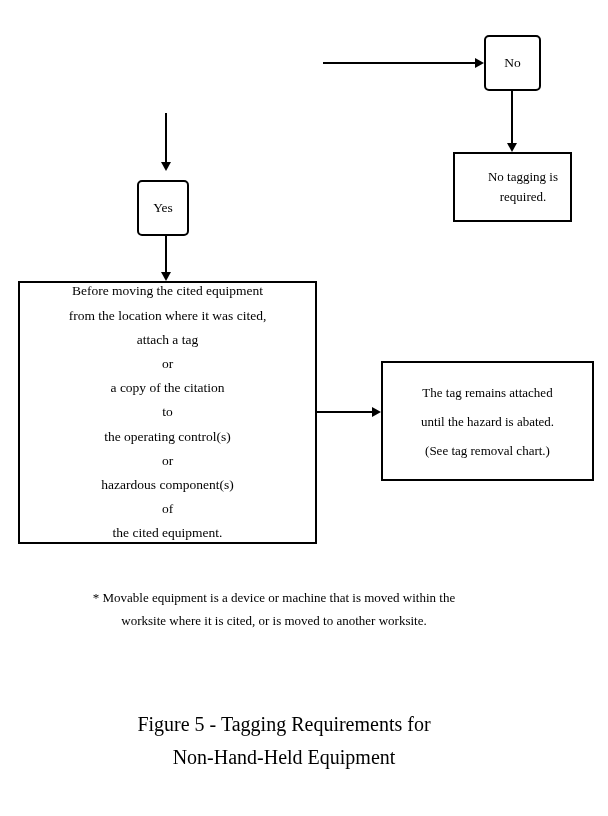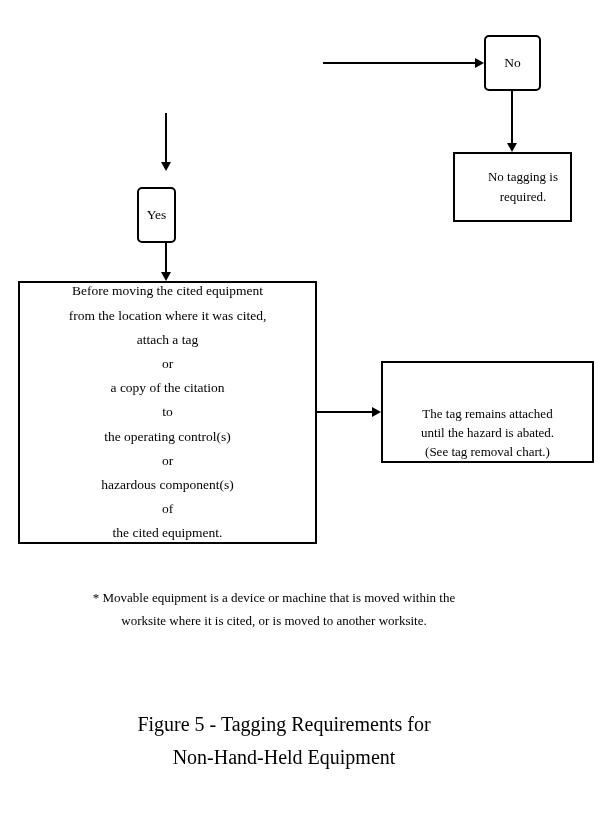--- a/index.html
+++ b/index.html
@@ -54,39 +54,38 @@
     line-height: 18px;
   }
   #node-no-tagging {
     left: 453px; top: 152px;
     width: 119px; height: 70px;
     font-size: 13px;
     line-height: 20px;
     padding-left: 21px;
   }
   #node-yes {
-    left: 137px; top: 187px;
-    width: 39px; height: 56px;
+    left: 137px; top: 180px;
+    width: 52px; height: 56px;
     border-radius: 5px;
     font-size: 13.5px;
     line-height: 18px;
   }
   #node-instructions {
     left: 18px; top: 281px;
     width: 299px; height: 263px;
     font-size: 13.5px;
     line-height: 24.2px;
     justify-content: center;
   }
   #node-tag-remains {
     left: 381px; top: 361px;
-    width: 213px; height: 102px;
+    width: 213px; height: 120px;
     font-size: 13px;
-    line-height: 19px;
-    align-items: flex-end;
+    line-height: 29px;
   }
 
   
   .conn {
     position: absolute;
     background: #000000;
   }
   .conn-h { height: 2px; }
   .conn-v { width: 2px; }
 

